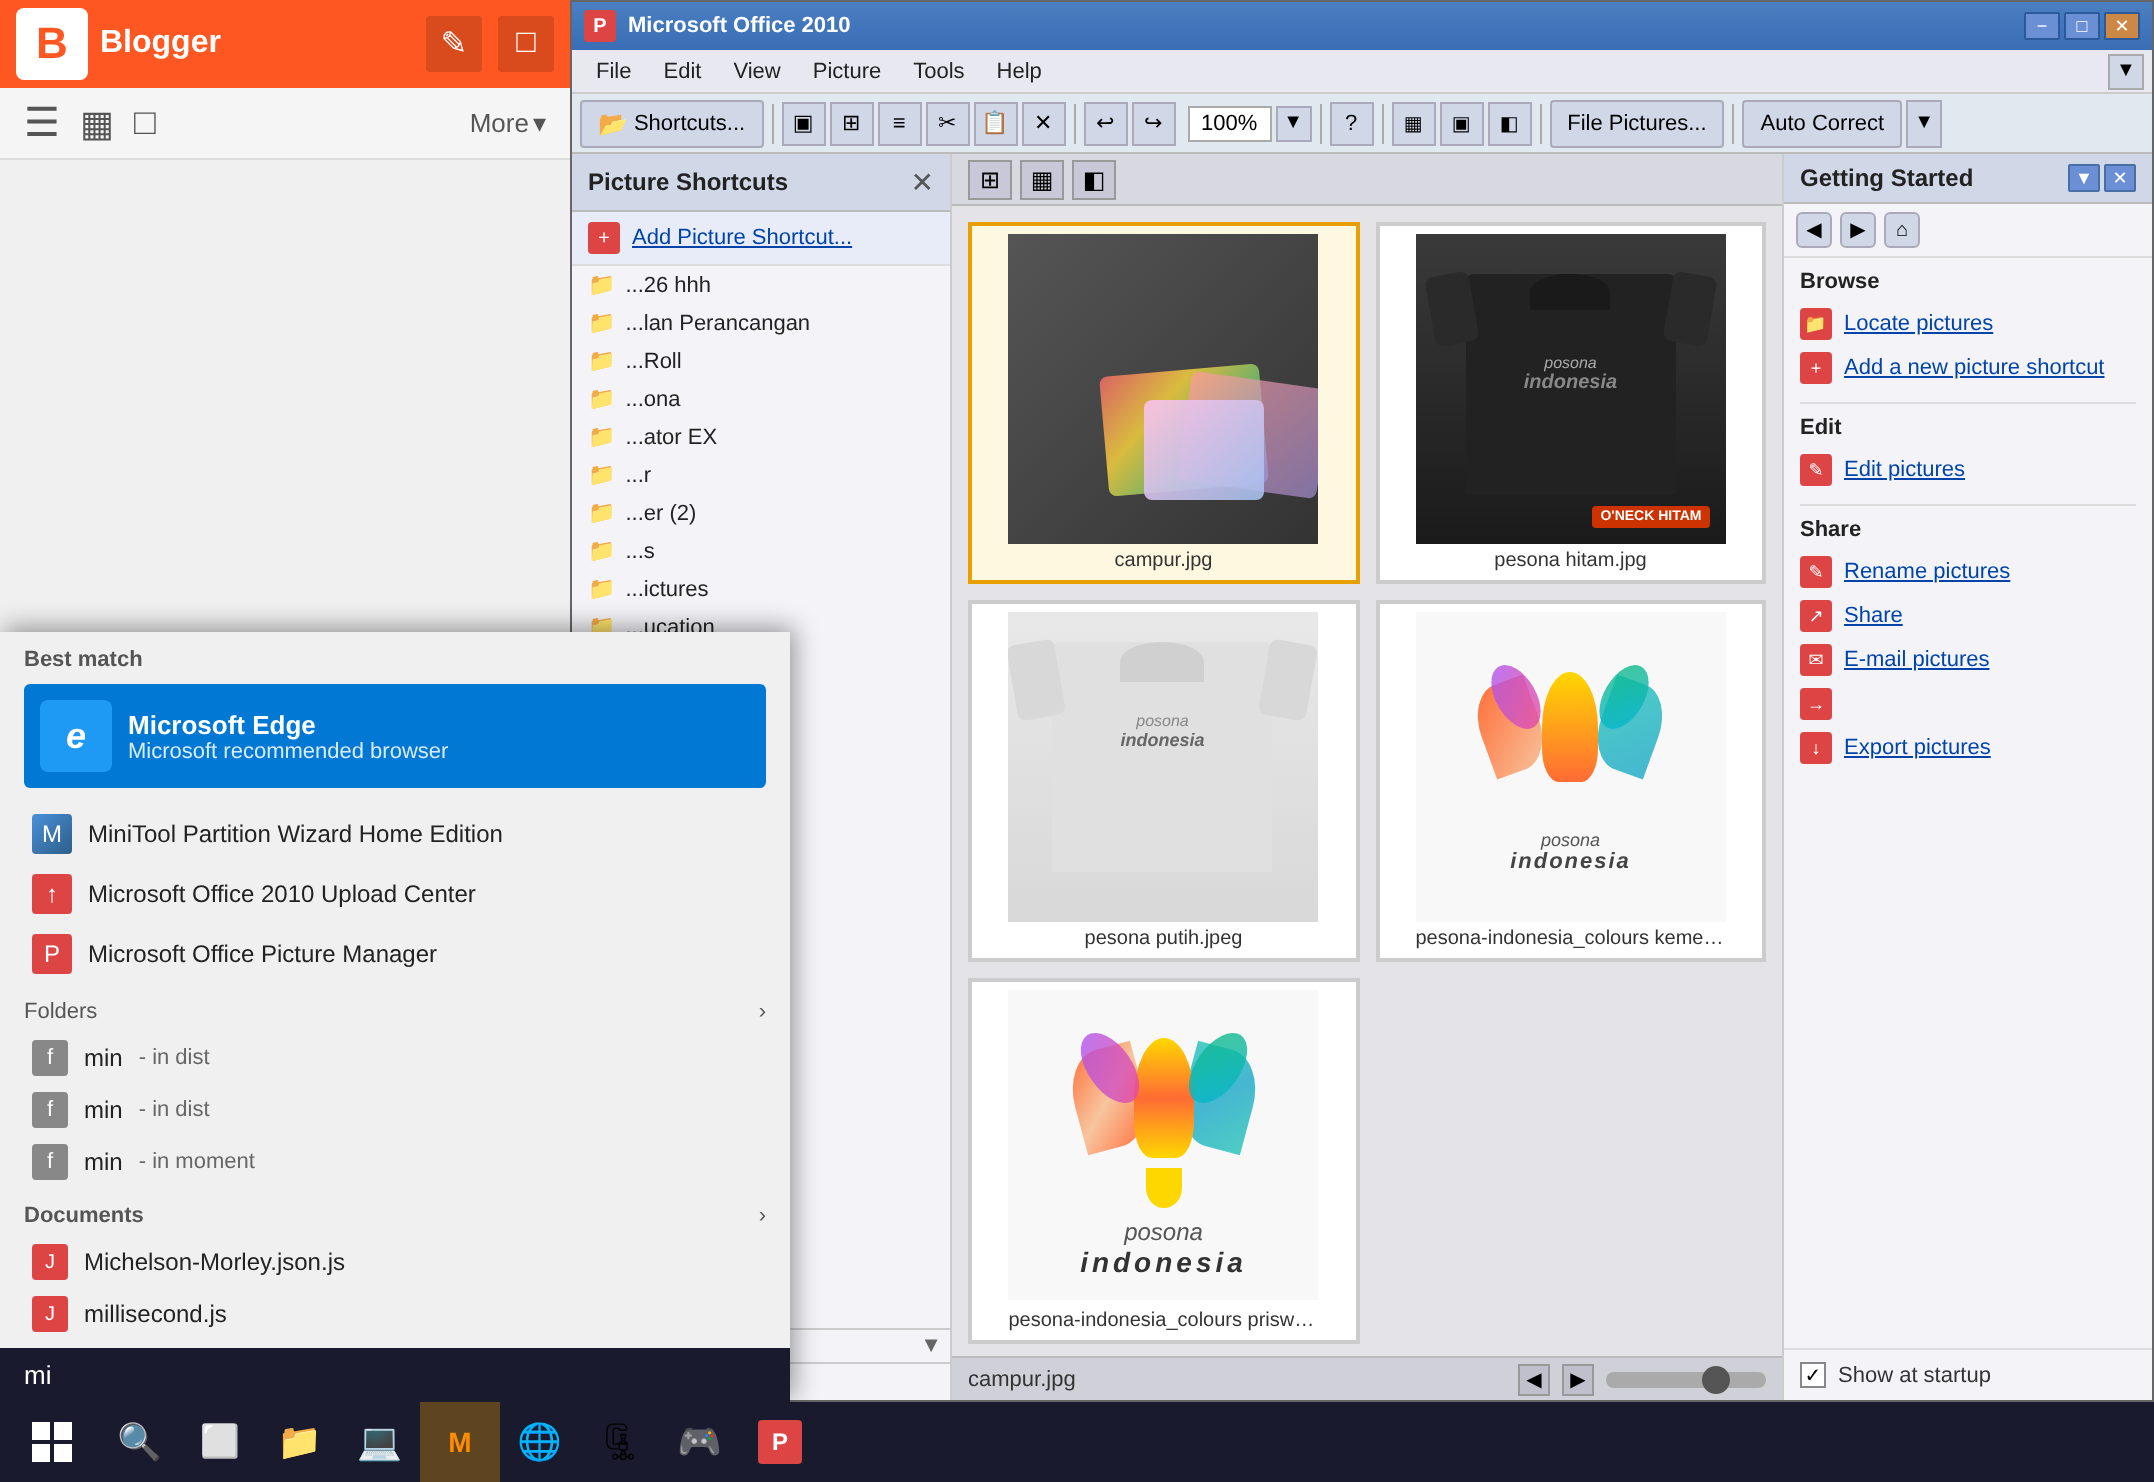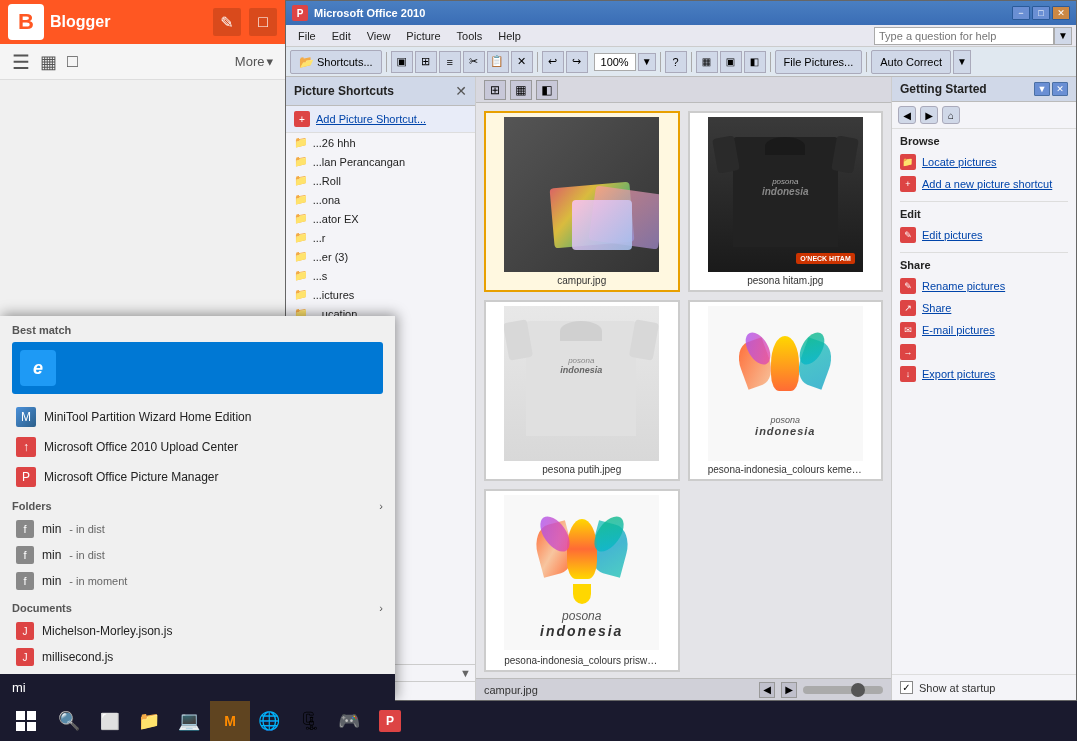--- a/index.html
+++ b/index.html
@@ -26,21 +26,20 @@
     </div>
 
     <div style="height:22px;background:#e8e8f0;display:flex;align-items:center;padding:0 4px;border-bottom:1px solid #ccc;">
       <span style="padding:2px 8px;font-size:11px;color:#222;cursor:pointer;">File</span>
       <span style="padding:2px 8px;font-size:11px;color:#222;cursor:pointer;">Edit</span>
       <span style="padding:2px 8px;font-size:11px;color:#222;cursor:pointer;">View</span>
       <span style="padding:2px 8px;font-size:11px;color:#222;cursor:pointer;">Picture</span>
       <span style="padding:2px 8px;font-size:11px;color:#222;cursor:pointer;">Tools</span>
       <span style="padding:2px 8px;font-size:11px;color:#222;cursor:pointer;">Help</span>
       <div style="flex:1;"></div>
-      <input style="width: 180px; height: 18px; font-size: 11px; border: 1px solid rgb(170, 170, 170); padding: 0px 4px;" placeholder="Type a question for help">
       <button style="width:18px;height:18px;background:#d0d8e8;border:1px solid #aaa;font-size:10px;cursor:pointer;">▼</button>
     </div>
 
     <div style="height:30px;background:#e0e8f0;display:flex;align-items:center;padding:2px 4px;gap:2px;border-bottom:1px solid #bbb;">
       <button style="height:24px;padding:0 8px;background:#d0d8e8;border:1px solid #aab;font-size:11px;cursor:pointer;display:flex;align-items:center;gap:3px;border-radius:2px;">
         <span style="font-size:12px;">📂</span>
         <span>Shortcuts...</span>
       </button>
       <div style="width:1px;height:20px;background:#aaa;margin:0 2px;"></div>
       <button style="width:22px;height:22px;background:#d0d8e8;border:1px solid #aab;font-size:11px;cursor:pointer;">▣</button>
@@ -101,21 +100,21 @@
           <div style="display:flex;align-items:center;gap:5px;padding:3px 8px;cursor:pointer;font-size:11px;color:#222;">
             <span>📁</span>
             <span>...ator EX</span>
           </div>
           <div style="display:flex;align-items:center;gap:5px;padding:3px 8px;cursor:pointer;font-size:11px;color:#222;">
             <span>📁</span>
             <span>...r</span>
           </div>
           <div style="display:flex;align-items:center;gap:5px;padding:3px 8px;cursor:pointer;font-size:11px;color:#222;">
             <span>📁</span>
-            <span>...er (3)</span>
+            <span>...er (2)</span>
           </div>
           <div style="display:flex;align-items:center;gap:5px;padding:3px 8px;cursor:pointer;font-size:11px;color:#222;">
             <span>📁</span>
             <span>...s</span>
           </div>
           <div style="display:flex;align-items:center;gap:5px;padding:3px 8px;cursor:pointer;font-size:11px;color:#222;">
             <span>📁</span>
             <span>...ictures</span>
           </div>
           <div style="display:flex;align-items:center;gap:5px;padding:3px 8px;cursor:pointer;font-size:11px;color:#222;">
@@ -371,20 +370,24 @@
   </div>
 
   <div style="position:absolute;left:0;bottom:40px;width:395px;background:#f0f0f0;z-index:300;box-shadow:2px -2px 12px rgba(0,0,0,0.4);">
 
     <div style="padding:8px 12px 4px;">
       <div style="font-size:11px;color:#555;font-weight:700;margin-bottom:6px;">Best match</div>
       <div style="background:#0078d4;display:flex;align-items:center;gap:8px;padding:8px;border-radius:3px;cursor:pointer;">
         <div style="width:36px;height:36px;background:#1e9af5;border-radius:4px;display:flex;align-items:center;justify-content:center;font-size:22px;color:#1e90ff;">
           <span style="font-style:italic;font-weight:bold;color:white;font-size:18px;">e</span>
         </div>
+        <div>
+          <div style="font-size:13px;font-weight:600;color:white;">Microsoft Edge</div>
+          <div style="font-size:11px;color:rgba(255,255,255,0.85);">Microsoft recommended browser</div>
+        </div>
       </div>
     </div>
 
     <div style="padding:4px 12px;">
 
       <div style="display:flex;align-items:center;gap:8px;padding:5px 4px;cursor:pointer;border-radius:2px;">
         <div style="width:20px;height:20px;border-radius:2px;background:linear-gradient(135deg,#4a90d9,#2c5f8a);display:flex;align-items:center;justify-content:center;font-size:12px;color:white;">M</div>
         <span style="font-size:12px;color:#222;">MiniTool Partition Wizard Home Edition</span>
       </div>
       <div style="display:flex;align-items:center;gap:8px;padding:5px 4px;cursor:pointer;border-radius:2px;">
@@ -392,21 +395,21 @@
         <span style="font-size:12px;color:#222;">Microsoft Office 2010 Upload Center</span>
       </div>
       <div style="display:flex;align-items:center;gap:8px;padding:5px 4px;cursor:pointer;border-radius:2px;">
         <div style="width:20px;height:20px;border-radius:2px;background:#d44;display:flex;align-items:center;justify-content:center;font-size:12px;color:white;">P</div>
         <span style="font-size:12px;color:#222;">Microsoft Office Picture Manager</span>
       </div>
     </div>
 
     <div style="padding:4px 12px;">
       <div style="display:flex;align-items:center;justify-content:space-between;margin-bottom:4px;">
-        <span style="font-size:11px;color:#555;font-weight:700;">Folders</span>
+        <span style="font-size:11px;color:#555;font-weight:400;">Folders</span>
         <span style="font-size:11px;color:#555;cursor:pointer;">›</span>
       </div>
       <div style="display:flex;align-items:center;gap:8px;padding:4px 4px;cursor:pointer;">
         <div style="width:18px;height:18px;background:#888;border-radius:2px;display:flex;align-items:center;justify-content:center;color:white;font-size:11px;">f</div>
         <span style="font-size:12px;color:#222;">min</span>
         <span style="font-size:11px;color:#666;">- in dist</span>
       </div>
       <div style="display:flex;align-items:center;gap:8px;padding:4px 4px;cursor:pointer;">
         <div style="width:18px;height:18px;background:#888;border-radius:2px;display:flex;align-items:center;justify-content:center;color:white;font-size:11px;">f</div>
         <span style="font-size:12px;color:#222;">min</span>

